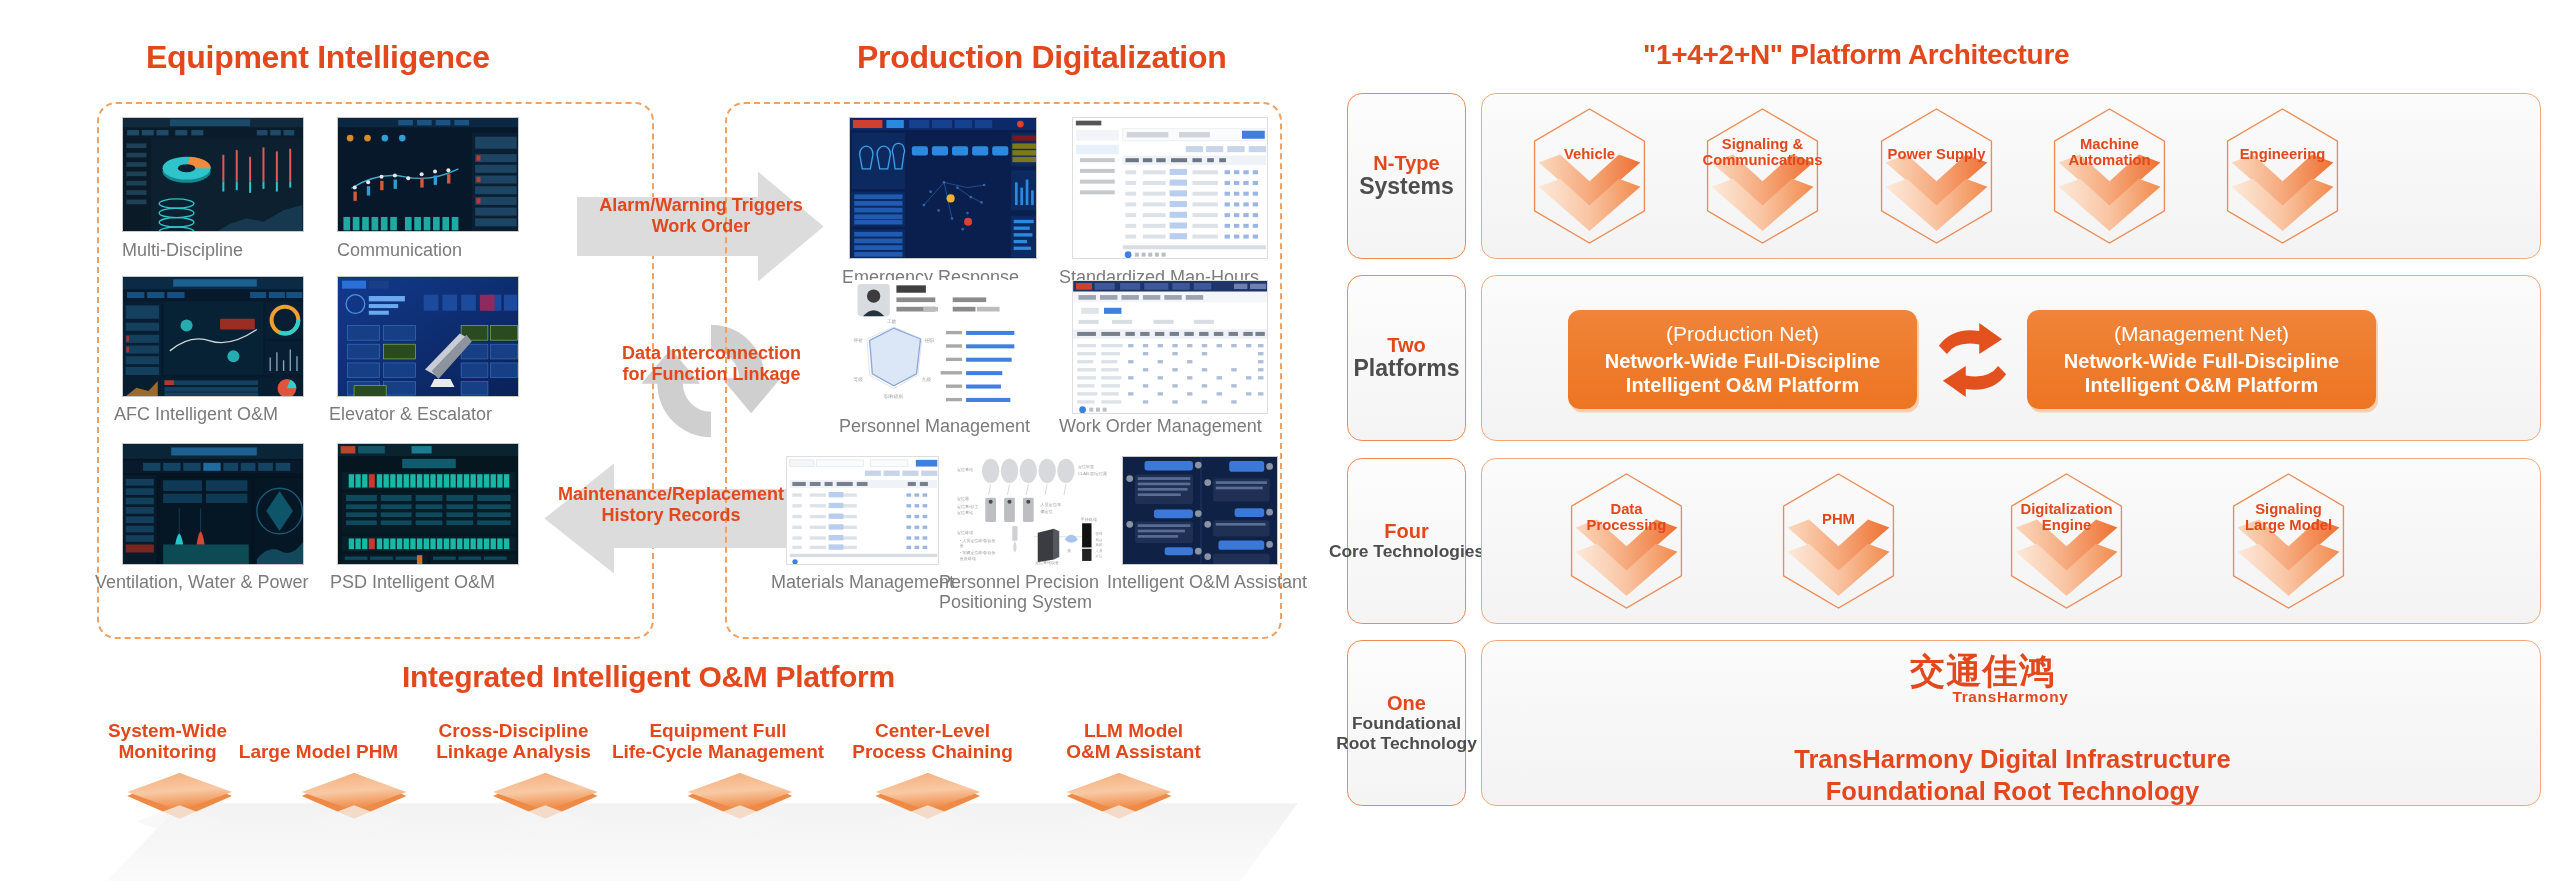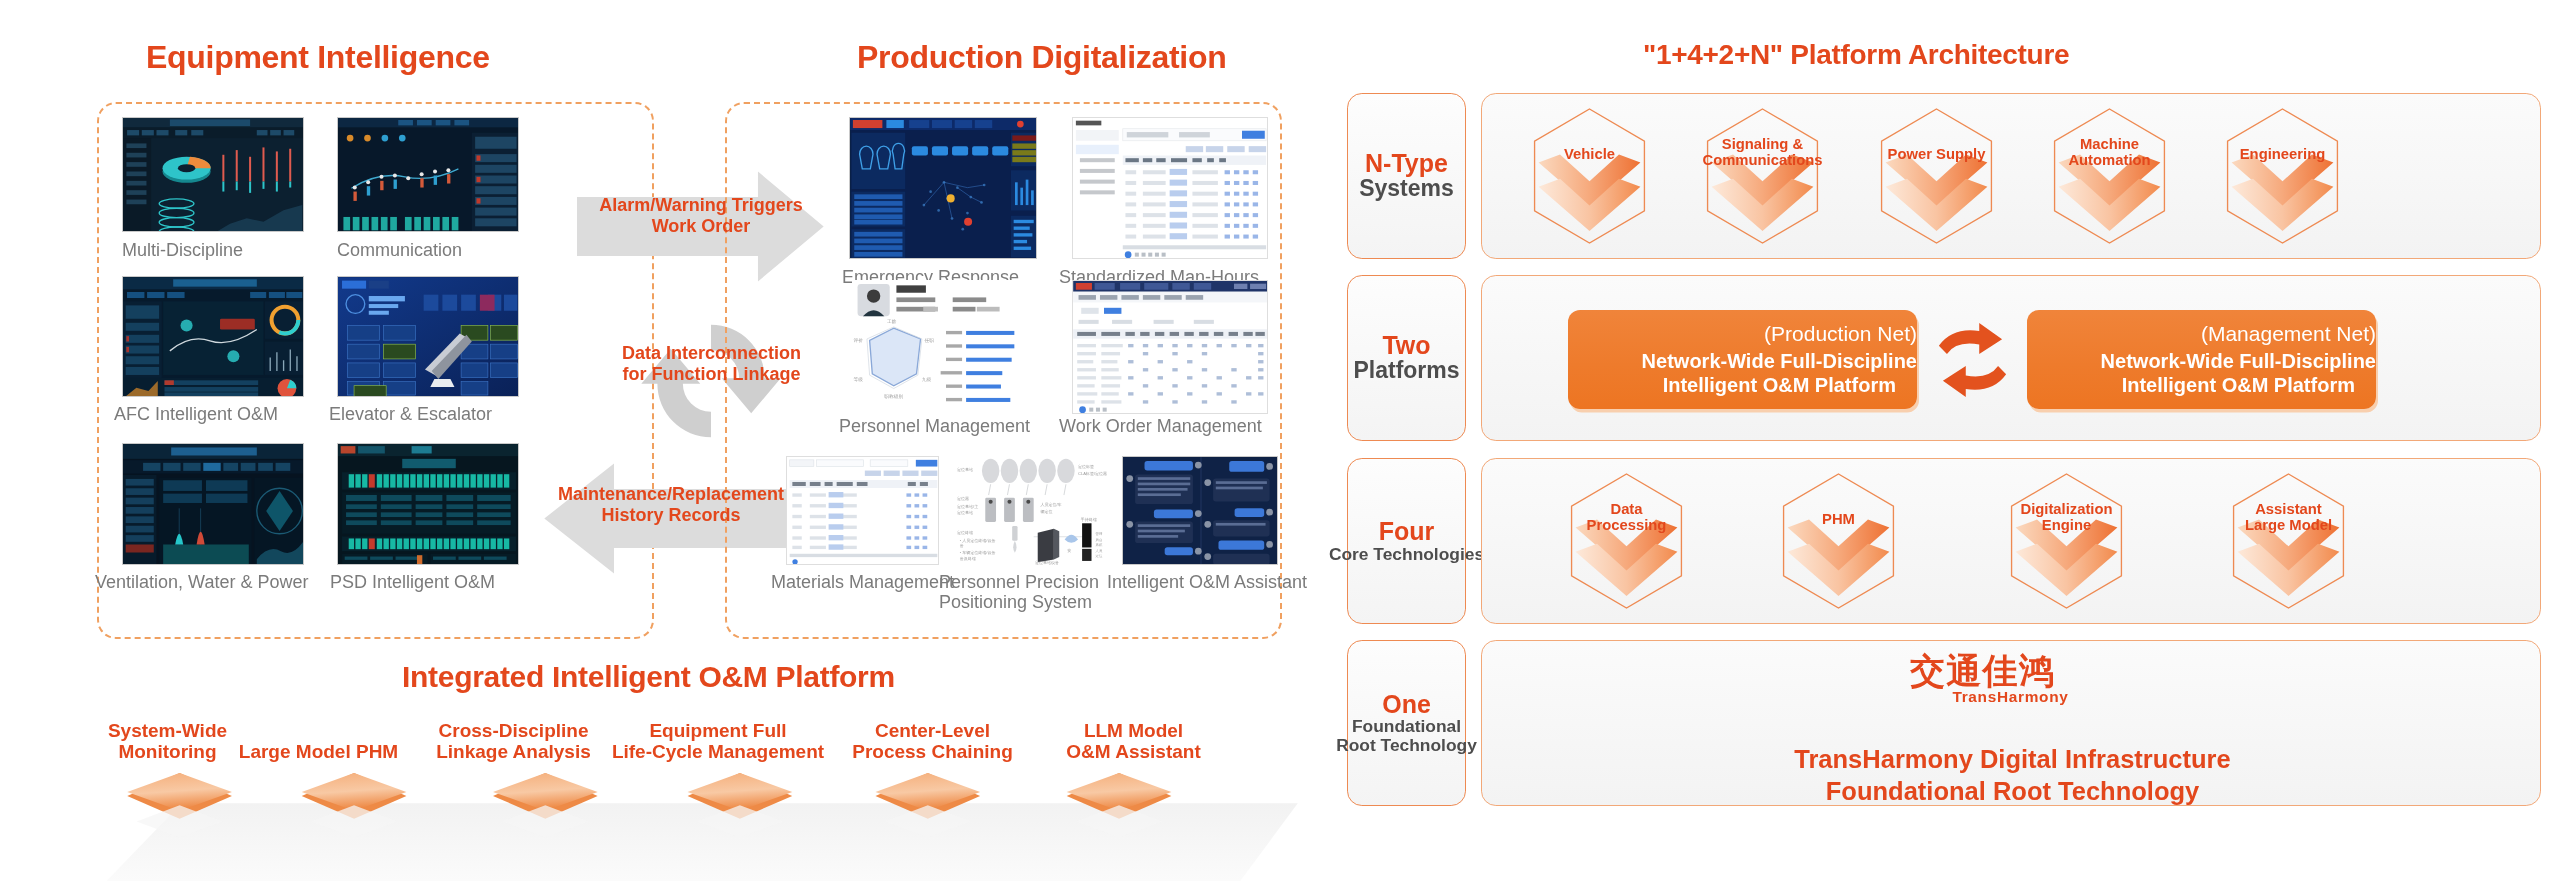--- a/index.html
+++ b/index.html
@@ -80,21 +80,21 @@
 
   .row-left-card {
     position: absolute;
     border: 1.3px solid #EE8A52;
     border-radius: 14.8px;
     background: linear-gradient(180deg, #fdfdfd 0%, #f4f4f4 100%);
     display: flex; flex-direction: column;
     align-items: center; justify-content: center;
   }
   .row-left-card .big {
-    color: #E3471C; font-weight: bold; font-size: 25px;
+    color: #E3471C; font-weight: bold; font-size: 20px;
     line-height: 1.05; white-space: nowrap;
   }
   .row-left-card .sub {
     color: #4D4D4D; font-weight: bold; font-size: 23px;
     line-height: 1.1; white-space: nowrap; text-align: center;
   }
   .row-left-card .sub.small { font-size: 17.4px; }
 
   .row-right-card {
     position: absolute;
@@ -117,21 +117,21 @@
     pointer-events: none;
   }
 
   
   .net-card {
     position: absolute;
     border-radius: 12px;
     background: linear-gradient(180deg, #F0843A 0%, #EE7B2C 55%, #ED7522 100%);
     box-shadow: 2px 3.4px 0 0 #F8CFAE;
     display: flex; flex-direction: column;
-    align-items: flex-end; justify-content: center;
+    align-items: center; justify-content: center;
     color: #ffffff;
   }
   .net-card .paren { font-size: 21px; font-weight: normal; margin-bottom: 4px; }
   .net-card .main { font-size: 20px; font-weight: bold; line-height: 1.18; text-align: center; }
 
   
   .logo-cn {
     color: #E3471C; font-weight: bold; font-size: 35px;
     letter-spacing: 1.3px; line-height: 1;
   }
@@ -1369,21 +1369,21 @@
       </div>
     </div>
 
     <div class="hex-tile" style="left:920px; top:470px; width:121px; height:142px;">
       <svg width="121" height="142" viewBox="0 0 180 212">
         <polygon points="90,6 172,54 172,158 90,206 8,158 8,54" fill="none" stroke="#EE8A52" stroke-width="2"></polygon>
         <path d="M14 86 L46 74 L90 114 L134 74 L166 86 L90 152 Z" fill="url(#chv1)"></path>
         <path d="M14 122 L46 110 L90 150 L134 110 L166 122 L90 188 Z" fill="url(#chv2)"></path>
       </svg>
       <div class="hex-label" style="top:32px;">
-        <div>Assistant</div>
+        <div>Signaling</div>
         <div>Large Model</div>
       </div>
     </div>
 
     <div class="row-left-card" style="left:39px; top:640px; width:119px; height:166px;">
       <div class="big">One</div>
       <div class="sub small">Foundational</div>
       <div class="sub small">Root Technology</div>
     </div>
     <div class="row-right-card" style="left:173px; top:640px; width:1060px; height:166px;"></div>

